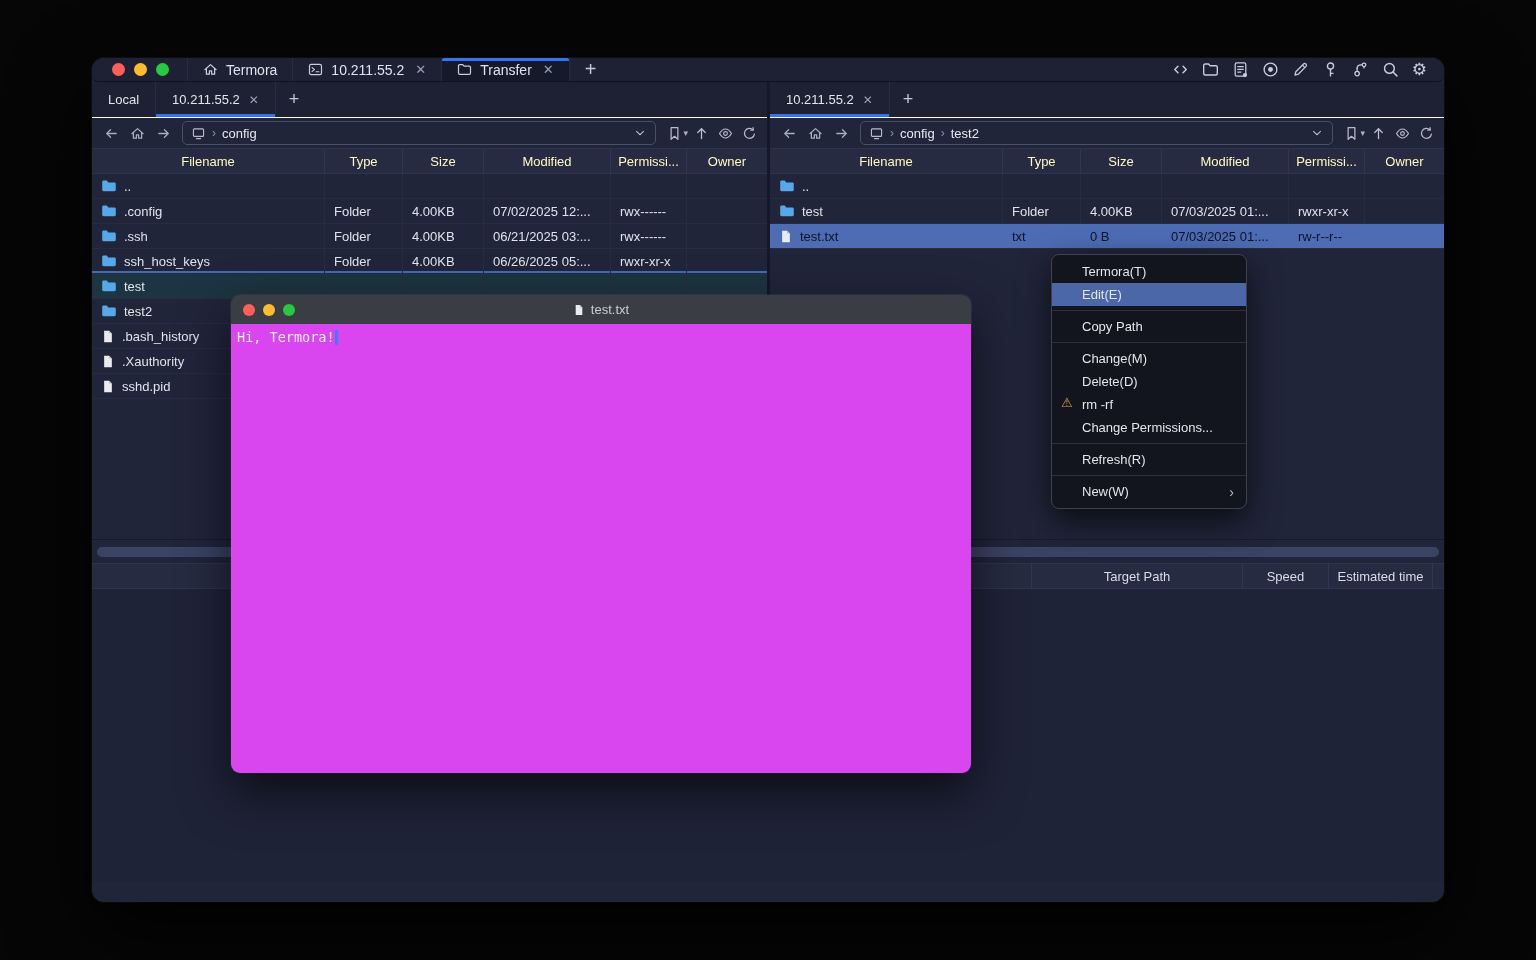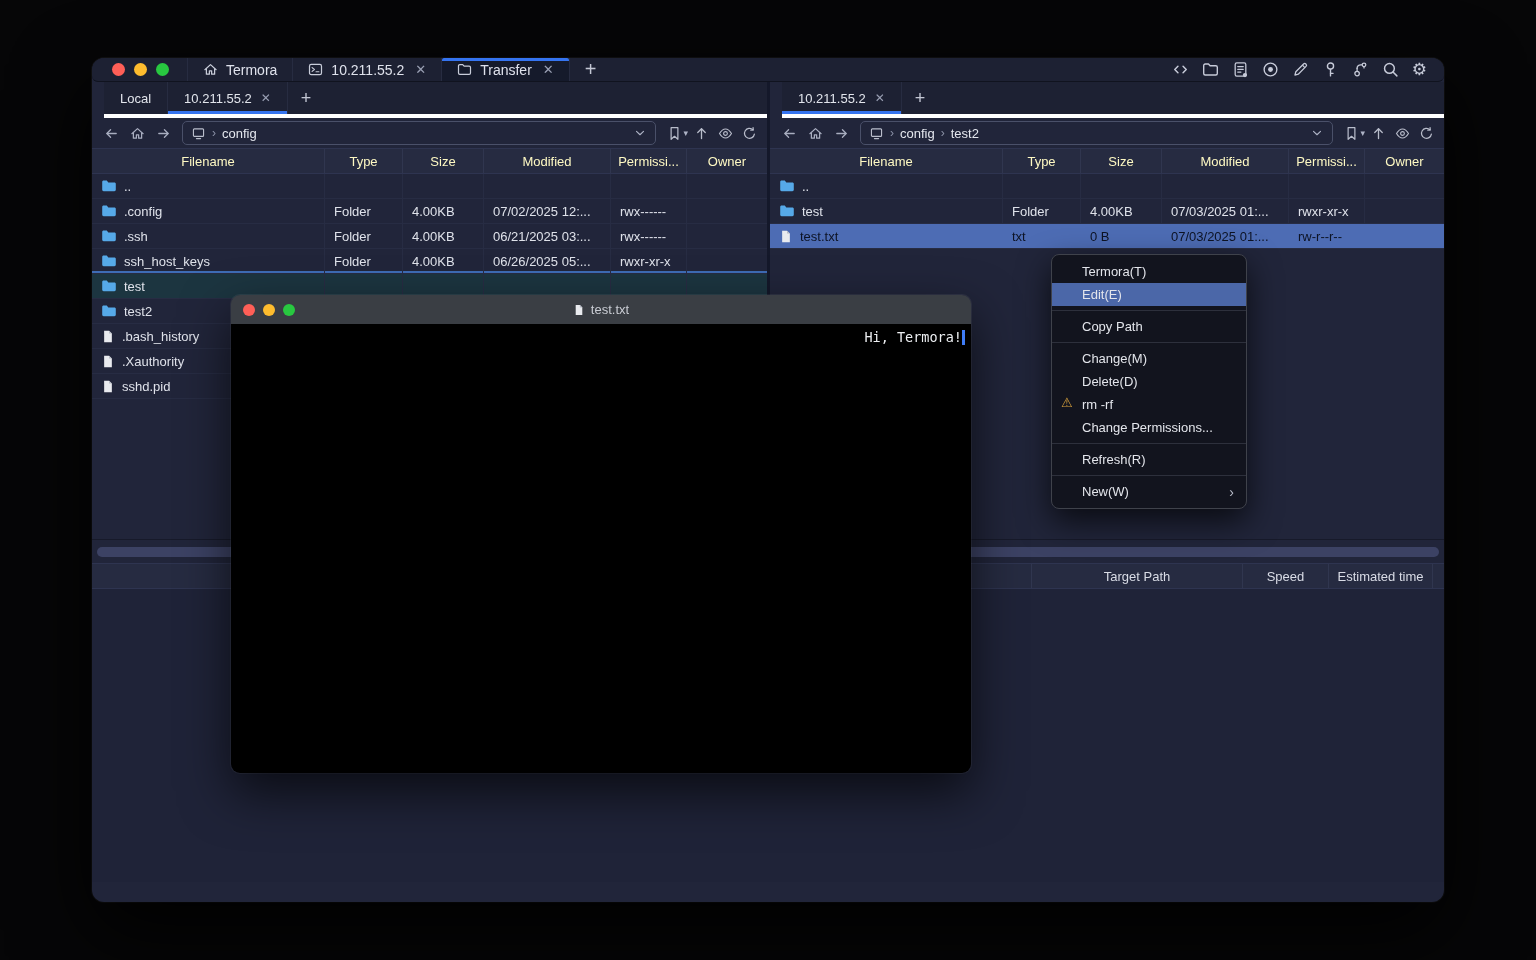--- a/index.html
+++ b/index.html
@@ -32,21 +32,21 @@
   .gear-glyph { font-size:17px; line-height:17px; color:#c6cad8; }
 
   
   .panes { display:flex; height:457px; }
   .pane { display:flex; flex-direction:column; background:#21253a; min-width:0; }
   .pane.left { width:675px; }
   .pane.right { flex:1; }
   .pane-divider { width:3px; background:#14182a; }
 
   .pane-tabs { height:36px; background:#1d2133; display:flex; align-items:stretch;
-               border-bottom:4px solid #ffffff;margin-left:12px; }
+               border-bottom:1px solid #ffffff; }
   .ptab { position:relative; display:flex; align-items:center; gap:7px; padding:0 16px;
           color:#e2e5ec; font-size:13px; border-right:1px solid #272c41; }
   .ptab.active::after { content:''; position:absolute; left:0; right:0; bottom:0;
                         height:3px; background:#3574f0; }
   .ptab .close { color:#9aa0b4; font-size:12px; margin-left:2px; }
   .pplus { display:flex; align-items:center; padding:0 13px; color:#c3c7d4; font-size:18px; }
 
   .pane-toolbar { height:30px; display:flex; align-items:center; padding:0 7px; gap:2px;
                   color:#a9aec0; }
   .nav-btn { width:24px; height:24px; display:flex; align-items:center; justify-content:center; }
@@ -106,22 +106,22 @@
   
   .editor { position:absolute; left:139px; top:237px; width:740px; height:478px;
             border-radius:9px; overflow:hidden; z-index:20;
             box-shadow:0 20px 50px rgba(0,0,0,.65), 0 0 0 1px rgba(255,255,255,.07); }
   .ed-bar { position:relative; height:29px; background:#3a3e44; display:flex; align-items:center;
             padding:0 12px; }
   .ed-lights { display:flex; gap:8px; }
   .ed-lights .light { width:12px; height:12px; }
   .ed-title { position:absolute; left:0; right:0; display:flex; align-items:center;
               justify-content:center; gap:6px; color:#c9ccd3; font-size:13px; pointer-events:none; }
-  .ed-body { height:449px; background:#000000; padding:5px 6px;
-             font-family:"DejaVu Sans Mono", monospace; font-size:13.5px; color:#edeff2;text-align:right; }
+  .ed-body { height:449px; background:#d946ef; padding:5px 6px;
+             font-family:"DejaVu Sans Mono", monospace; font-size:13.5px; color:#edeff2; }
   .cursor { display:inline-block; width:3px; height:15px; background:#3f7cf6;
             vertical-align:text-bottom; }
 </style>
 </head>
 <body>
 
 <svg width="0" height="0" style="position:absolute">
   <defs>
     <g id="stroke-defaults"></g>
     <symbol id="i-home" viewBox="0 0 16 16">

